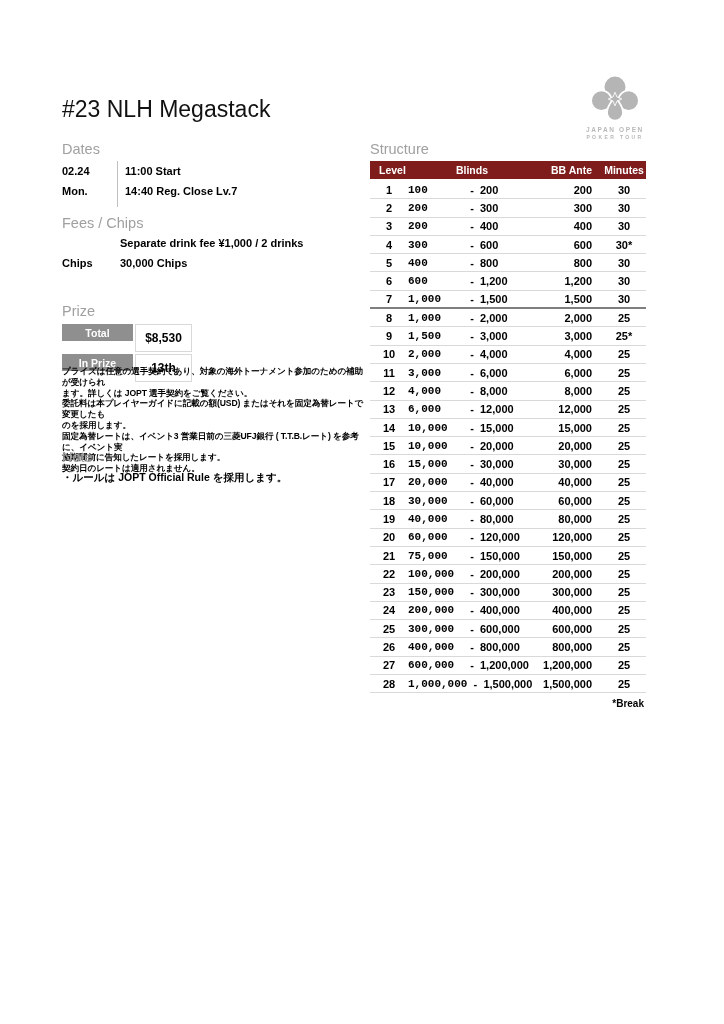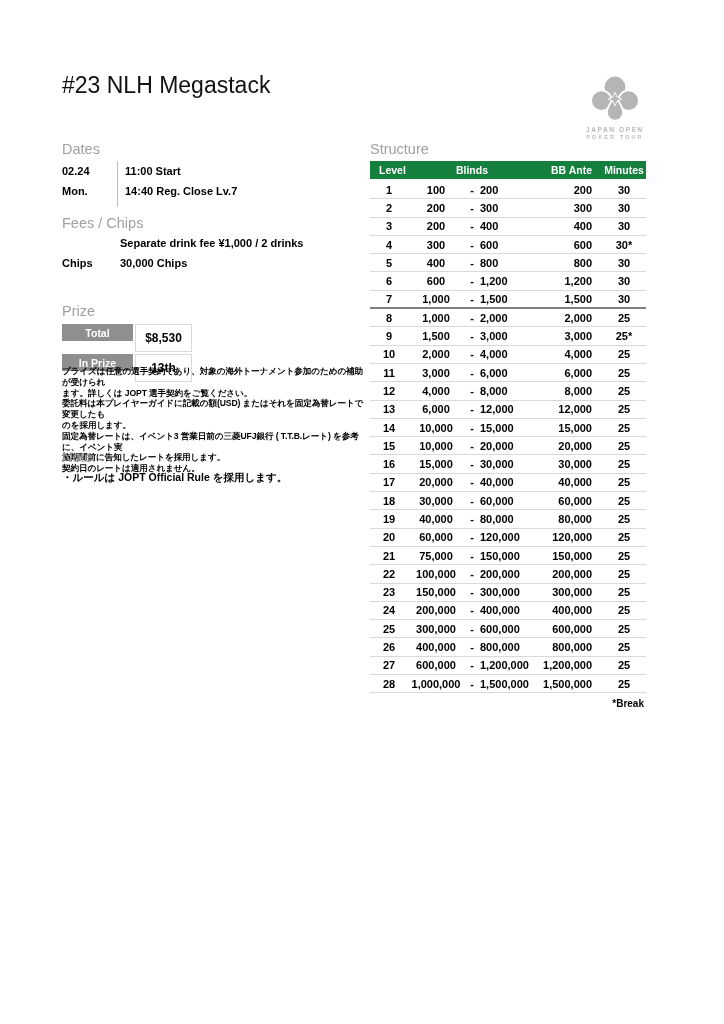--- a/index.html
+++ b/index.html
@@ -10,21 +10,21 @@
     margin:0 auto; overflow:hidden; color:#000;
   }
   .abs { position:absolute; }
 
   
   .section-heading {
     font-size:14.5px; line-height:18px; color:#a0a0a0; font-weight:400;
   }
 
   
-  .title { left:62px; top:72px; font-size:23px; font-weight:400; color:#111; letter-spacing:0; }
+  .title { left:62px; top:96px; font-size:23px; font-weight:400; color:#111; letter-spacing:0; }
 
   
   .logo { left:582px; top:74px; width:66px; text-align:center; }
   .logo svg { display:block; margin:0 auto; }
   .logo-line1 { font-size:6.5px; font-weight:700; letter-spacing:1.6px; color:#b8b8b8; margin-top:2px; }
   .logo-line2 { font-size:5px;  font-weight:700; letter-spacing:2.4px; color:#b8b8b8; margin-top:1px; }
 
   
   .dates { left:62px; top:140px; width:260px; }
   .dates-grid { display:flex; margin-top:3px; }
@@ -58,33 +58,33 @@
   .notice-line { font-size:8.6px; font-weight:700; line-height:10.8px; letter-spacing:-0.1px; }
 
   
   .note { left:62px; top:448px; width:300px; }
   .note-text { margin-top:5px; font-size:10.5px; font-weight:700; }
 
   
   .structure { left:370px; top:140px; width:276px; }
   .stable { margin-top:3px; }
   .sheader {
-    display:flex; height:18px; background:#15803d; color:#fff;
+    display:flex; height:18px; background:#7f1d1d; color:#fff;
     font-size:10.5px; font-weight:700; align-items:center; margin-bottom:2px;
   }
   .srow {
     display:flex; height:18.3px; align-items:center;
     font-size:11px; font-weight:700; border-bottom:1px solid #d9d9d9;
   }
   .srow.divider { border-bottom:2px solid #7f7f7f; }
   .col-level  { width:38px;  text-align:center; }
   .sheader .col-level { text-align:left; padding-left:9px; }
   .col-blinds { width:128px; display:flex; align-items:center; }
   .sheader .col-blinds { display:block; text-align:center; }
-  .col-blinds .sb   { flex:1; text-align:center; }
+  .col-blinds .sb   { flex:1; text-align:left;font-family:Liberation Mono, monospace; }
   .col-blinds .dash { width:16px; text-align:center; }
   .col-blinds .bb   { flex:1; text-align:left; }
   .col-ante   { width:66px;  text-align:right; padding-right:10px; }
   .col-min    { width:44px;  text-align:center; }
   .break-note { margin-top:5px; text-align:right; font-size:10px; font-weight:700; padding-right:2px; }
 </style>
 </head>
 <body>
 
 <div class="page">

